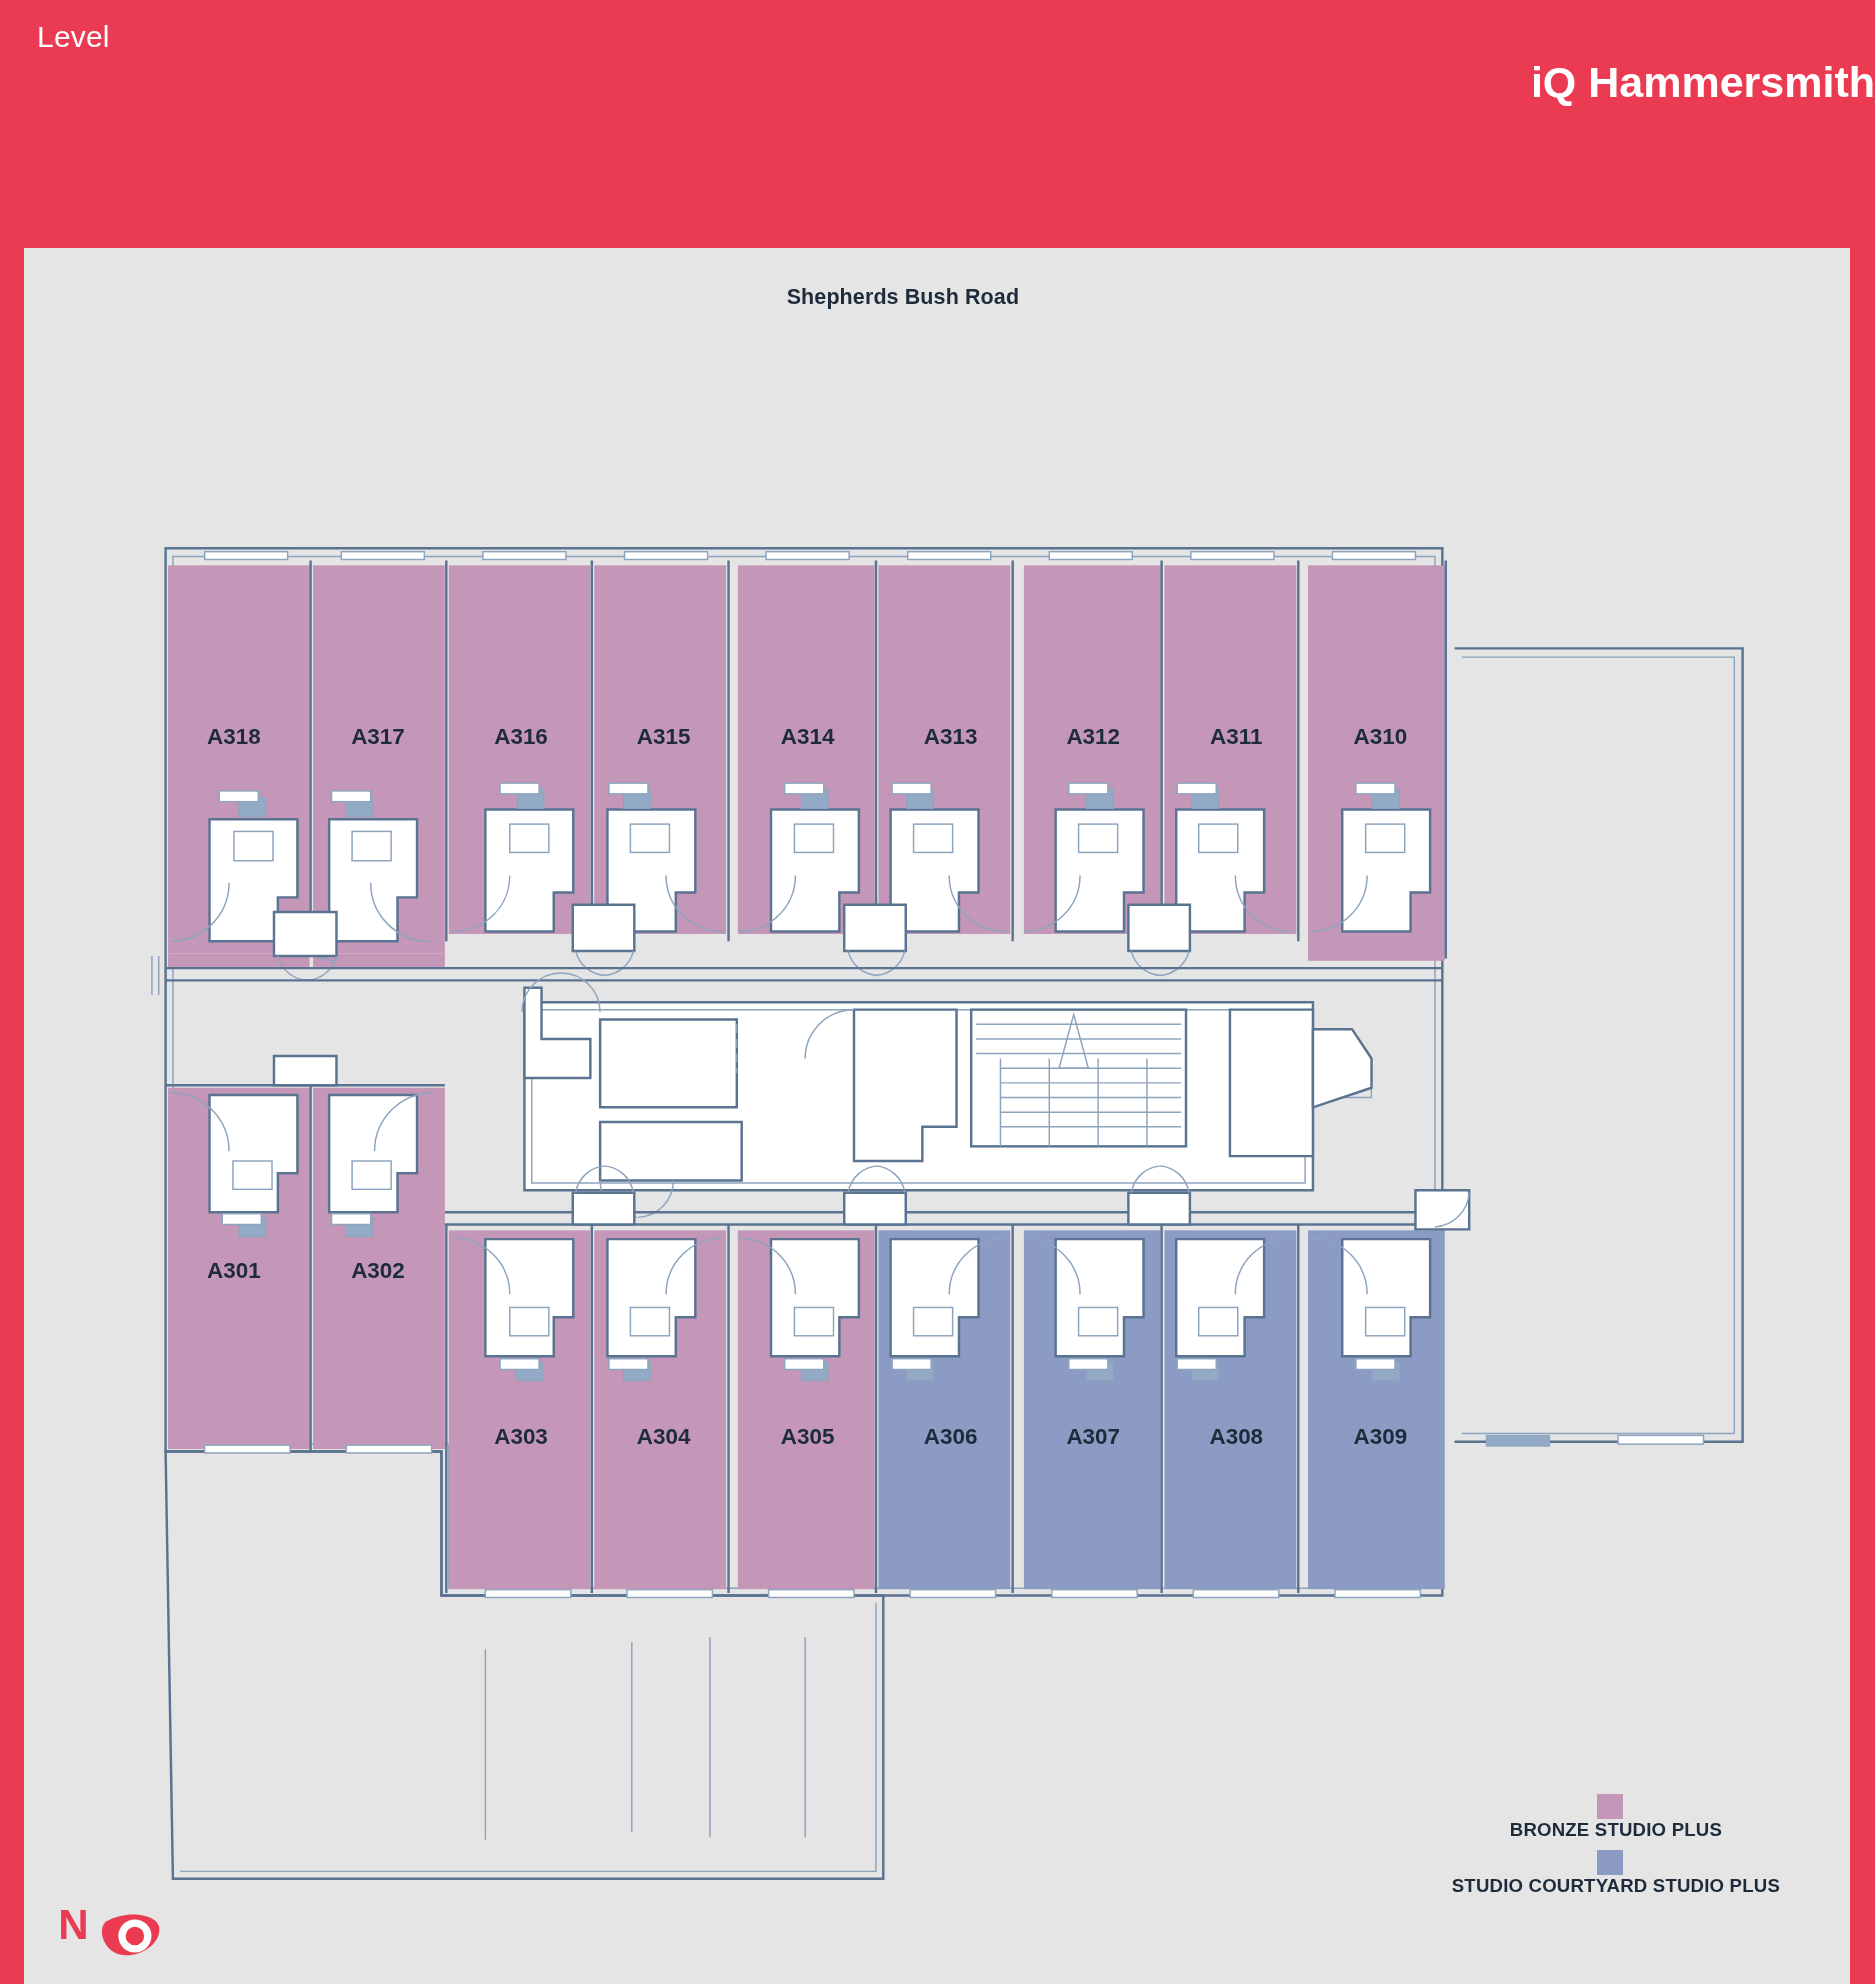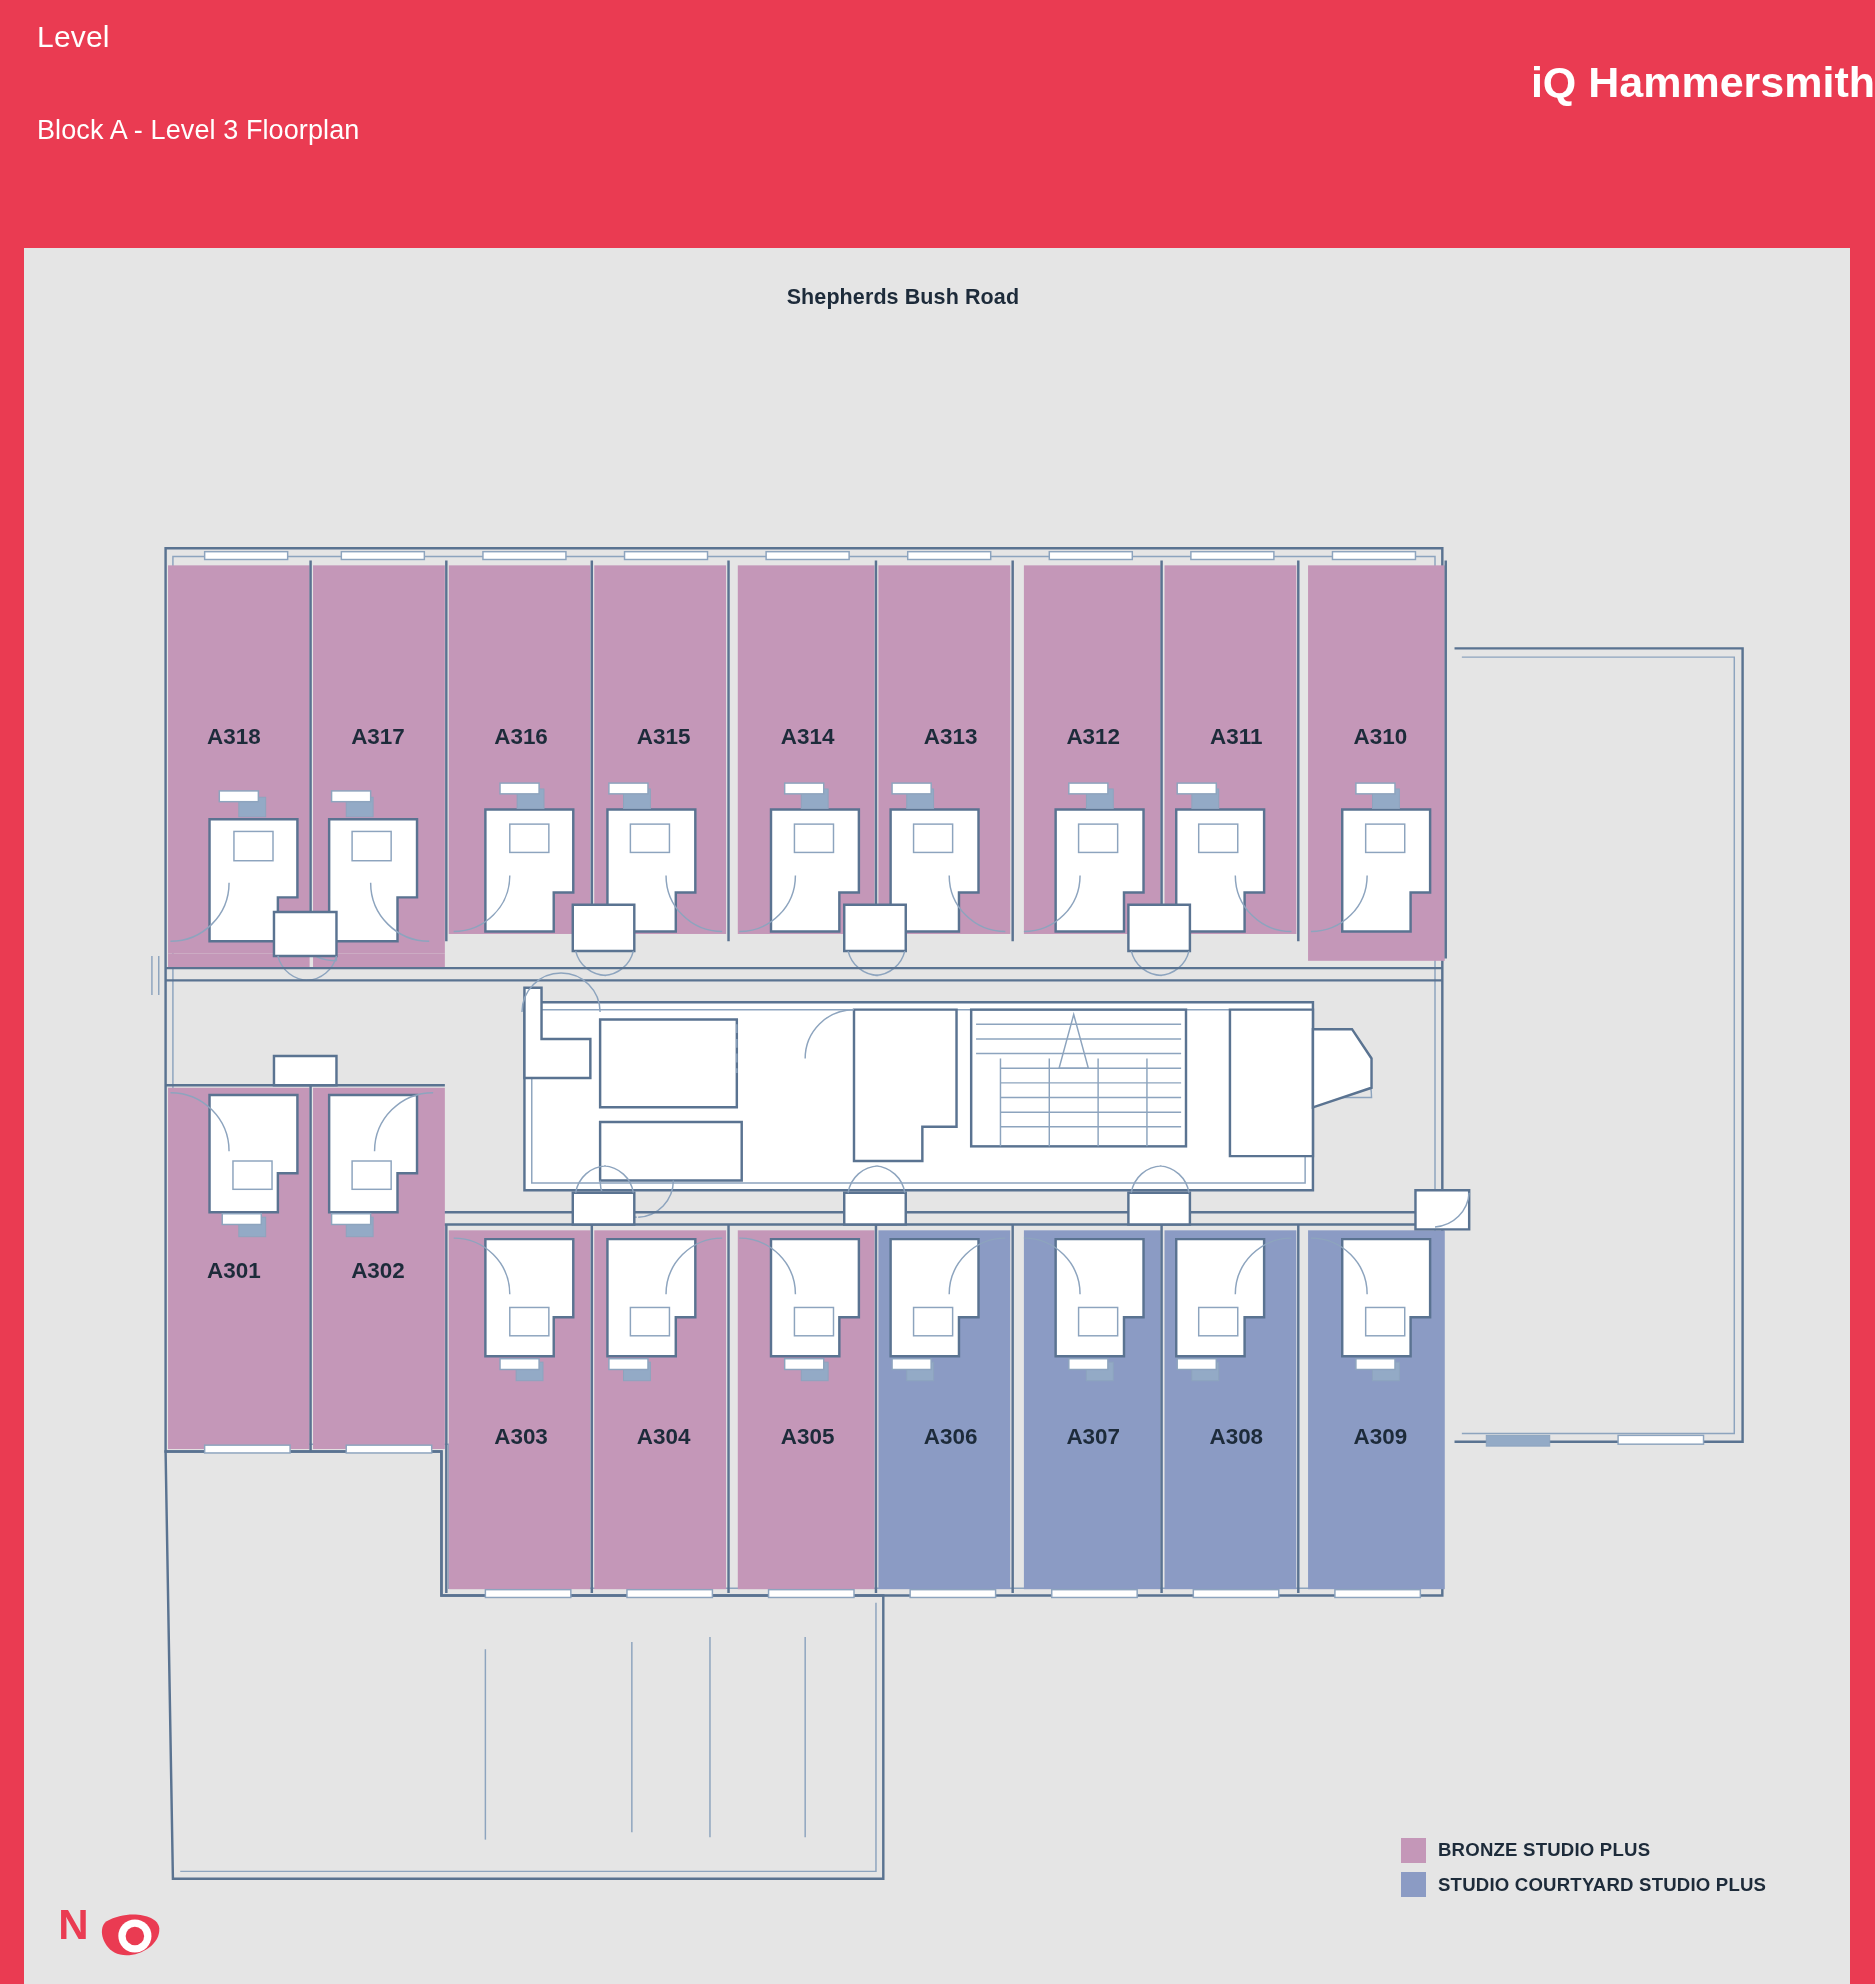--- a/index.html
+++ b/index.html
@@ -85,22 +85,23 @@
   
   #legend {
     position: absolute;
     right: 19.5px;
     bottom: 85px;
     width: 430px;
   }
   .legend-row {
     display: flex;
     align-items: center;
-    justify-content: flex-start;
+    justify-content: center;
     margin-bottom: 8.8px;
+    flex-direction: column;
   }
   .legend-swatch {
     width: 25.4px;
     height: 25.4px;
     margin-right: 11.7px;
     flex: 0 0 auto;
   }
   .legend-label {
     color: #1d2b3a;
     font-size: 18.6px;
@@ -130,21 +131,20 @@
   
 </style>
 </head>
 <body>
 
 <div id="page">
 
   <div id="header">
     <div class="city">Level</div>
     <div class="property">iQ Hammersmith</div>
-    <div class="subtitle">Block A - Level 3 Floorplan</div>
   </div>
 
   <div id="canvas">
 
     <div id="street-label">Shepherds Bush Road</div>
 
     <div id="plan">
       <svg width="1826" height="1743" viewBox="0 0 3740 3570" xmlns="http://www.w3.org/2000/svg">
         <defs>
           <style>

